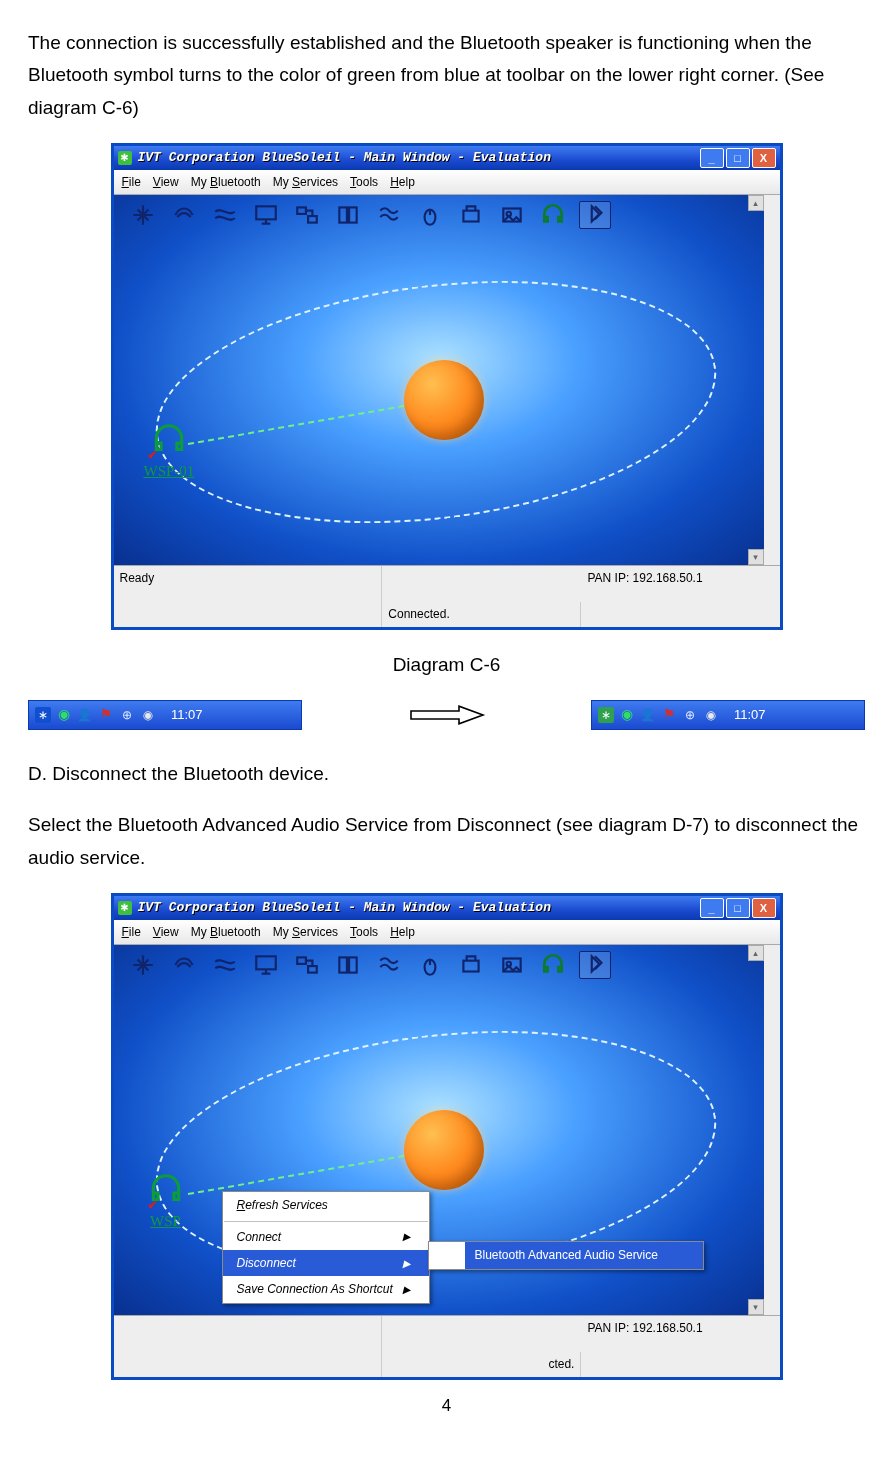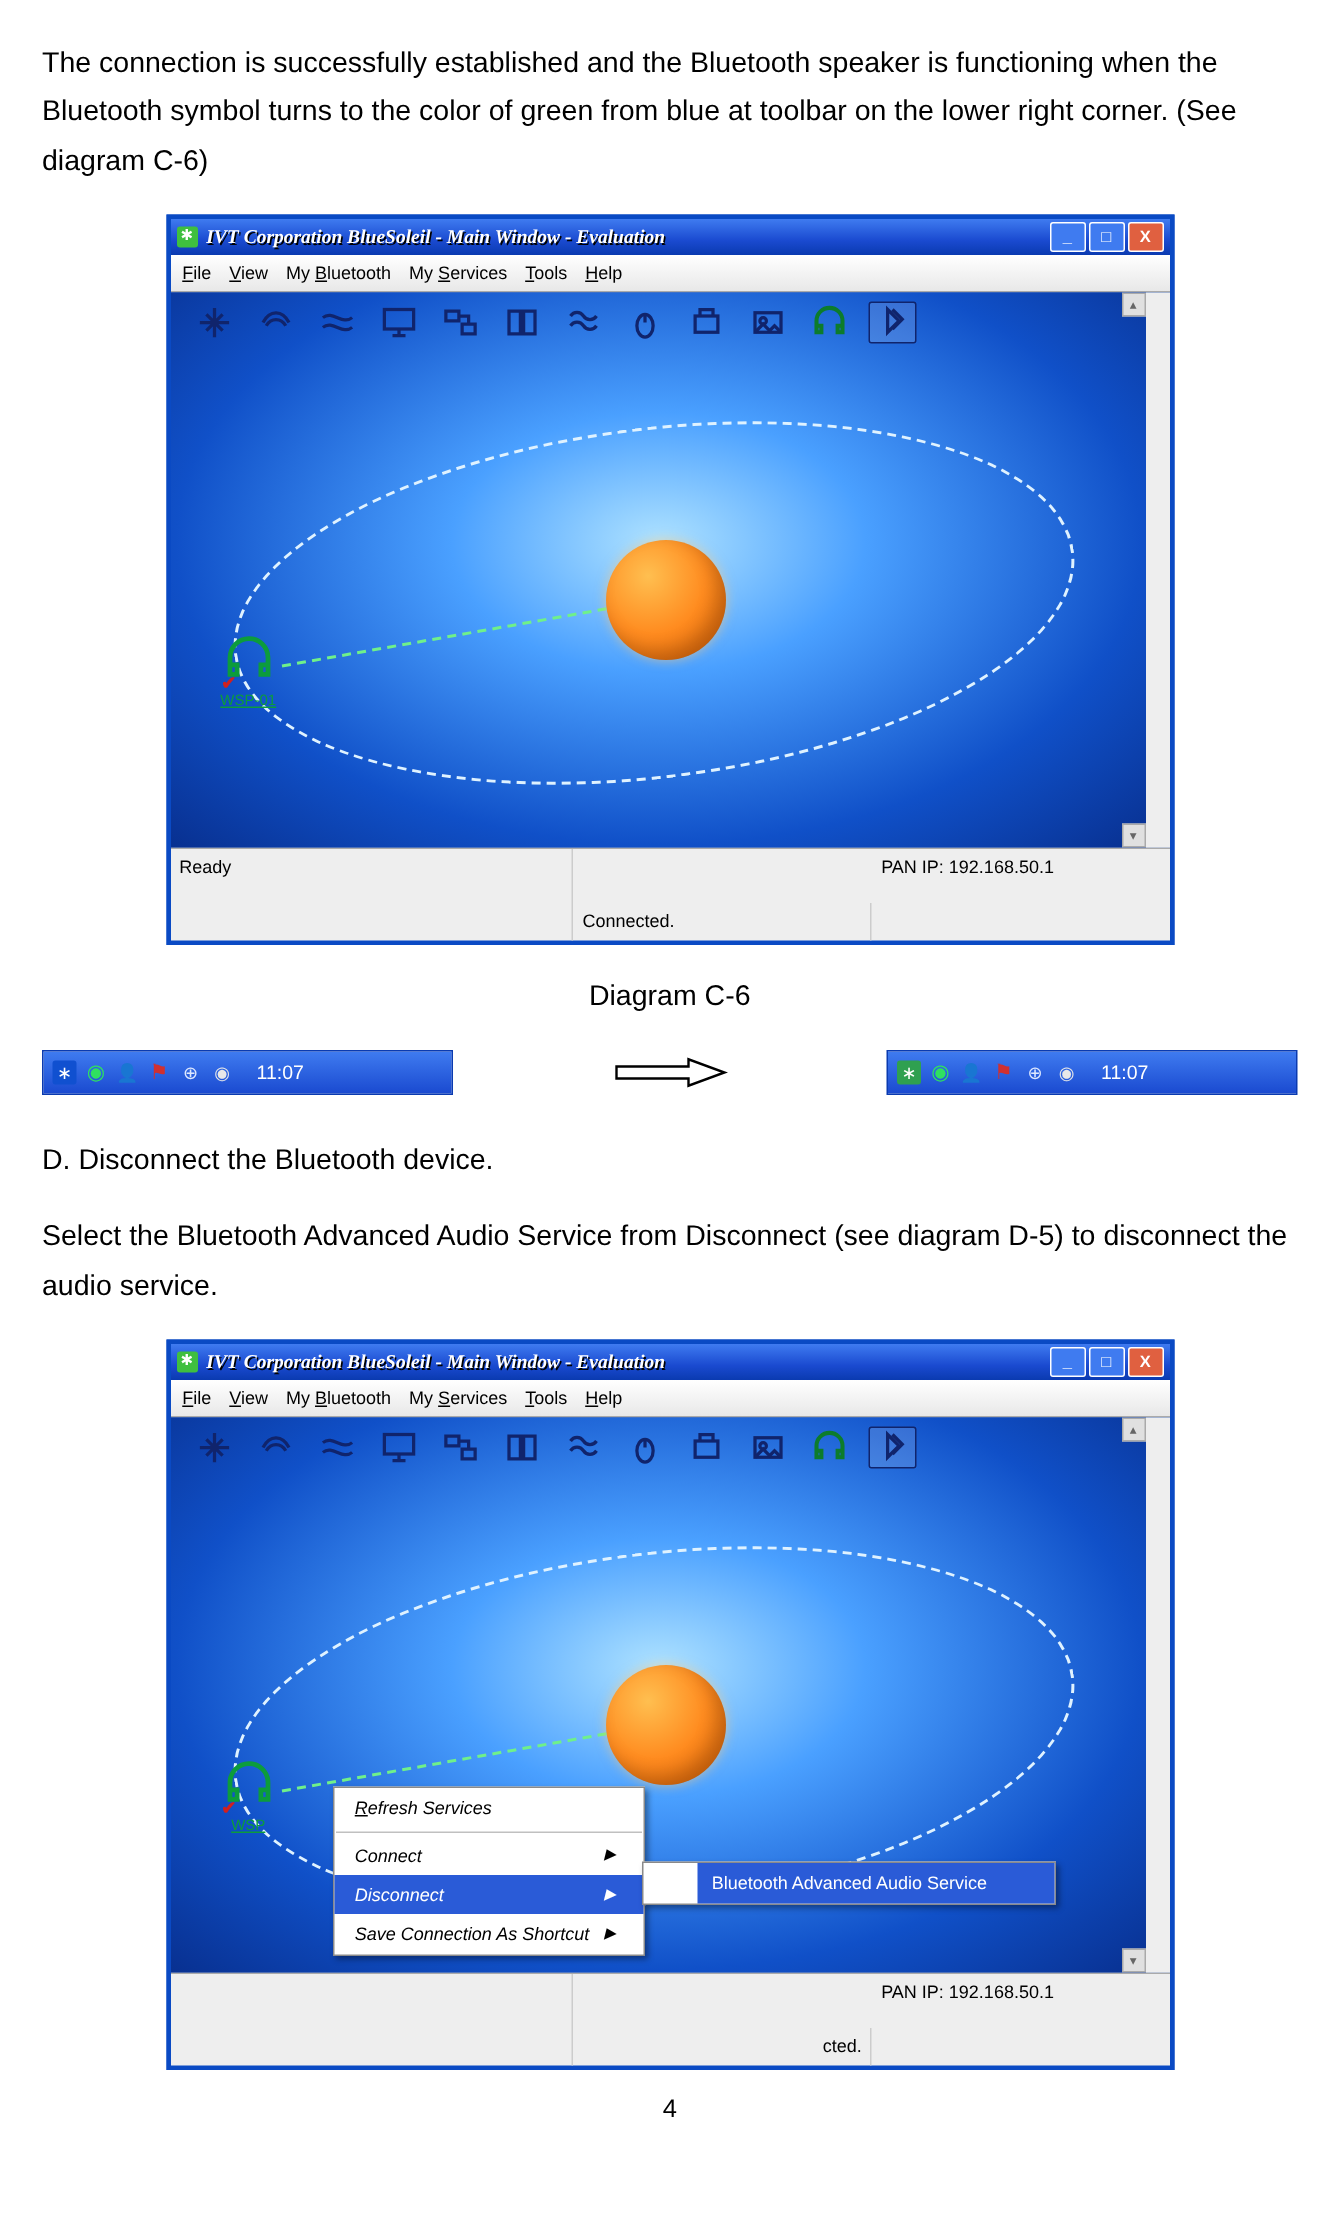--- a/index.html
+++ b/index.html
@@ -28,21 +28,21 @@
     height: 24px;
     padding: 0 4px;
     color:#fff;
   }
   .titlebar .bt-ico {
     width:14px; height:14px; background:#3fbf3f; border-radius:2px;
     display:flex; align-items:center; justify-content:center;
     margin-right:6px; font-size:10px; color:#fff;
   }
   .titlebar-text {
-    font-family: Liberation Serif, serif;
+    font-family: Liberation Mono, monospace;
     font-style: italic;
     font-weight: bold;
     font-size: 13px;
     text-shadow: 1px 1px 0 #000;
     flex:1;
   }
   .winbtns { display:flex; gap:2px; }
   .winbtn {
     width:22px; height:18px; border:1px solid #fff; border-radius:2px;
     display:flex; align-items:center; justify-content:center;
@@ -94,22 +94,22 @@
     border-radius:50%;
     box-shadow: inset -6px -6px 12px rgba(0,0,0,0.2), 0 0 8px rgba(255,200,120,0.6);
   }
   .device {
     position:absolute; top:226px; left:30px;
     display:flex; flex-direction:column; align-items:center;
     color:#0c9c3c;
   }
   .device svg { width:44px; height:38px; }
   .device .dlabel {
-    font-size:10px; text-decoration: underline;
-    font-family: Liberation Sans, sans-serif;
+    font-size:15px; text-decoration: underline;
+    font-family: Liberation Serif, serif;
   }
   .device .check {
     position:absolute; top:24px; left:4px;
     color:#d02020; font-size:12px; font-weight:bold;
   }
   .conn-line {
     position:absolute; top:248px; left:74px;
     width:240px; height:0;
     border-top:2px dashed #6ff08a;
     transform-origin: left center;
@@ -348,21 +348,21 @@
     <span class="ti person">👤</span>
     <span class="ti flag">⚑</span>
     <span class="ti net">⊕</span>
     <span class="ti vol">◉</span>
     <span class="time">11:07</span>
   </div>
 </div>
 
 <p class="section-head">D.    Disconnect the Bluetooth device.</p>
 
-<p>Select the Bluetooth Advanced Audio Service from Disconnect (see diagram D-5) to disconnect the audio service.</p>
+<p>Select the Bluetooth Advanced Audio Service from Disconnect (see diagram D-7) to disconnect the audio service.</p>
 
 <div class="screenshot-wrap">
   <div class="win">
     <div class="titlebar">
       <span class="bt-ico">✱</span>
       <span class="titlebar-text">IVT Corporation BlueSoleil - Main Window - Evaluation</span>
       <div class="winbtns">
         <div class="winbtn min">_</div>
         <div class="winbtn max">□</div>
         <div class="winbtn close">X</div>

